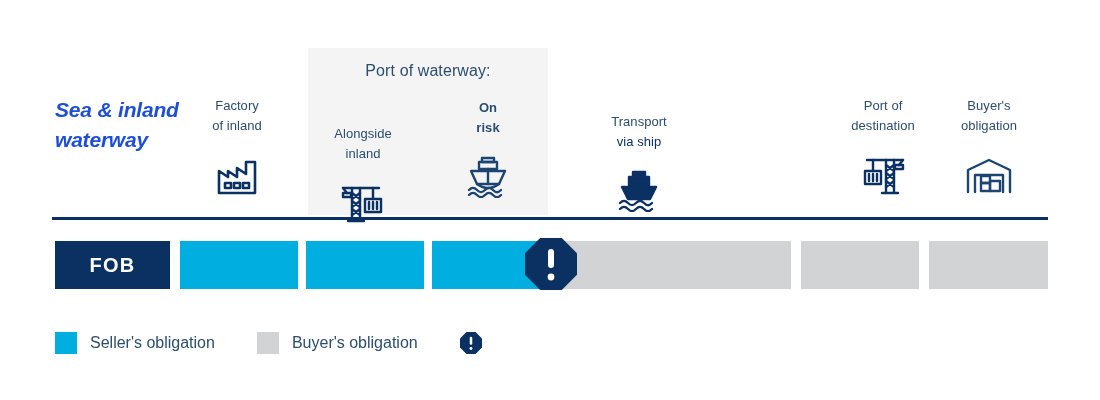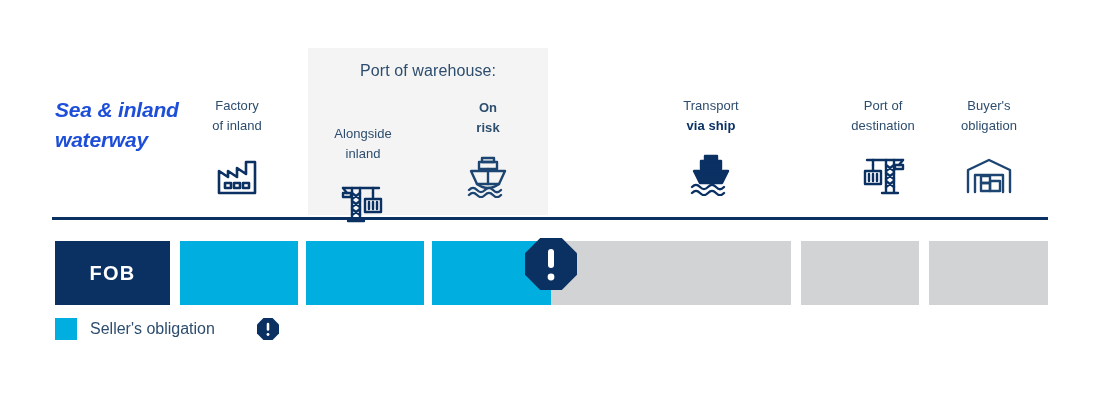--- a/index.html
+++ b/index.html
@@ -61,36 +61,36 @@
     top: 96px;
     text-align: center;
   }
   .stage-label {
     font-size: 13px;
     line-height: 20px;
     color: #2d4d6e;
     letter-spacing: .05px;
   }
   .stage-label .strong {
-    font-weight: bold;
+    font-weight: normal;
     color: #0b3163;
   }
   .stage-icon {
     margin-top: 14px;
     height: 46px;
     display: flex;
     align-items: flex-end;
     justify-content: center;
   }
   .stage-icon svg { display: block; }
 
   .stage.s-factory      { left: 182px; width: 110px; }
   .stage.s-alongside    { left: 308px; width: 110px; top: 90px; margin-top: 34px; }
   .stage.s-onboard      { left: 436px; width: 104px; top: 98px; font-weight: bold; }
-  .stage.s-transport    { left: 648px; width: 126px; }
+  .stage.s-transport    { left: 576px; width: 126px; margin-top: 16px; }
   .stage.s-portdest     { left: 820px; width: 126px; }
   .stage.s-warehouse    { left: 930px; width: 118px; }
 
   
   .divider {
     position: absolute;
     left: 52px;
     top: 217px;
     width: 996px;
     height: 3px;
@@ -100,21 +100,21 @@
   
   .bar {
     position: absolute;
     left: 0;
     top: 241px;
     height: 46px;
   }
   .seg {
     position: absolute;
     top: 0;
-    height: 64px;
+    height: 48px;
   }
   .seg.fob {
     background: #0b3163;
     display: flex;
     align-items: center;
     justify-content: center;
   }
   .seg.seller  { background: #00aee0; }
   .seg.buyer   { background: #d2d3d4; }
   .fob-text {
@@ -130,21 +130,21 @@
     left: 525px;
     top: 238px;
     width: 52px;
     height: 52px;
   }
 
   
   .legend {
     position: absolute;
     left: 55px;
-    top: 318px;
+    top: 332px;
     display: flex;
     align-items: center;
   }
   .legend-item {
     display: flex;
     align-items: center;
     margin-right: 42px;
   }
   .legend-item:last-child { margin-right: 0; }
   .swatch {
@@ -166,21 +166,21 @@
     color: #2d4d6e;
     white-space: nowrap;
   }
 </style>
 </head>
 <body>
 
 <div id="incoterm-figure">
 
   <div class="port-panel">
-    <div class="port-panel-title">Port of warehouse:</div>
+    <div class="port-panel-title">Port of waterway:</div>
   </div>
 
   <div class="headline">Sea &amp; inland waterway</div>
 
   <div class="stage s-factory">
     <div class="stage-label">
       <span>Factory</span><br>
       <span>of inland</span>
     </div>
     <div class="stage-icon">
@@ -310,20 +310,24 @@
       <circle cx="26" cy="39" r="3.4" fill="#ffffff"></circle>
     </svg>
   </div>
 
   <div class="legend">
     <div class="legend-item">
       <span class="swatch cyan"></span>
       <span class="legend-text">Seller's obligation</span>
     </div>
     <div class="legend-item">
+      <span class="swatch gray"></span>
+      <span class="legend-text">Buyer's obligation</span>
+    </div>
+    <div class="legend-item">
       <span class="legend-octagon">
         <svg width="22" height="22" viewBox="0 0 52 52">
           <polygon points="15.2,0 36.8,0 52,15.2 52,36.8 36.8,52 15.2,52 0,36.8 0,15.2" fill="#0b3163"></polygon>
           <rect x="23" y="11" width="6" height="19" rx="3" fill="#ffffff"></rect>
           <circle cx="26" cy="39" r="3.4" fill="#ffffff"></circle>
         </svg>
       </span>
     </div>
   </div>
 

